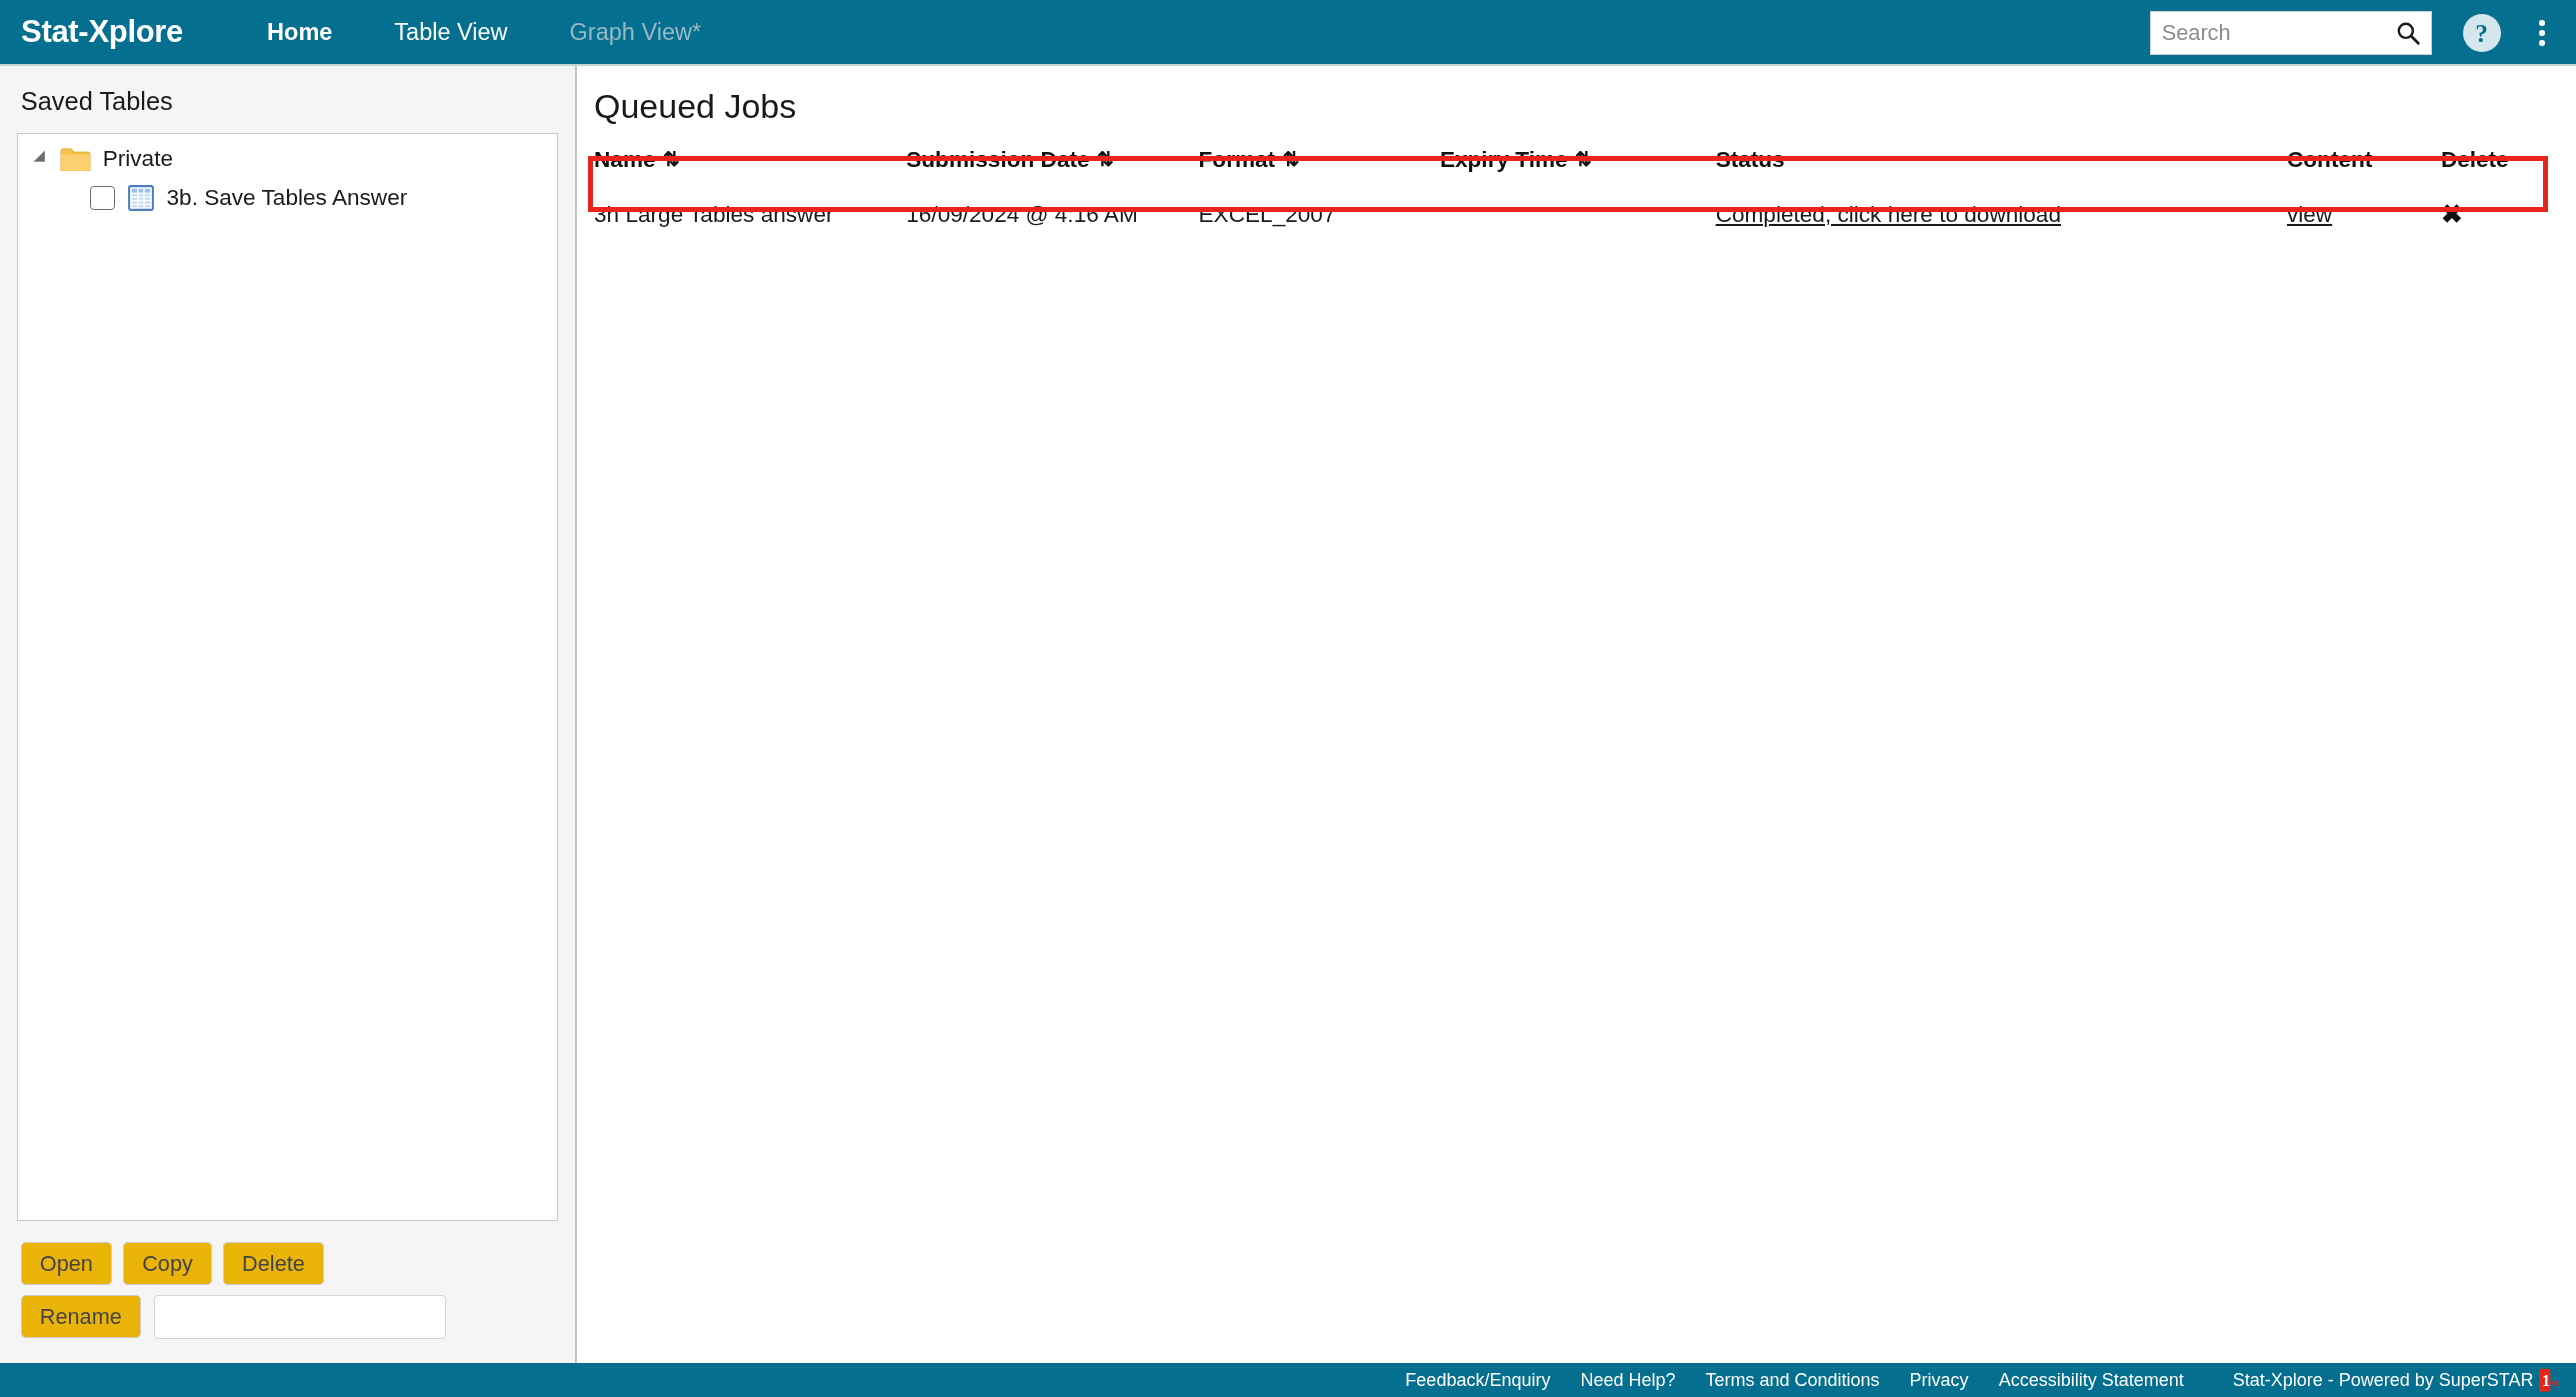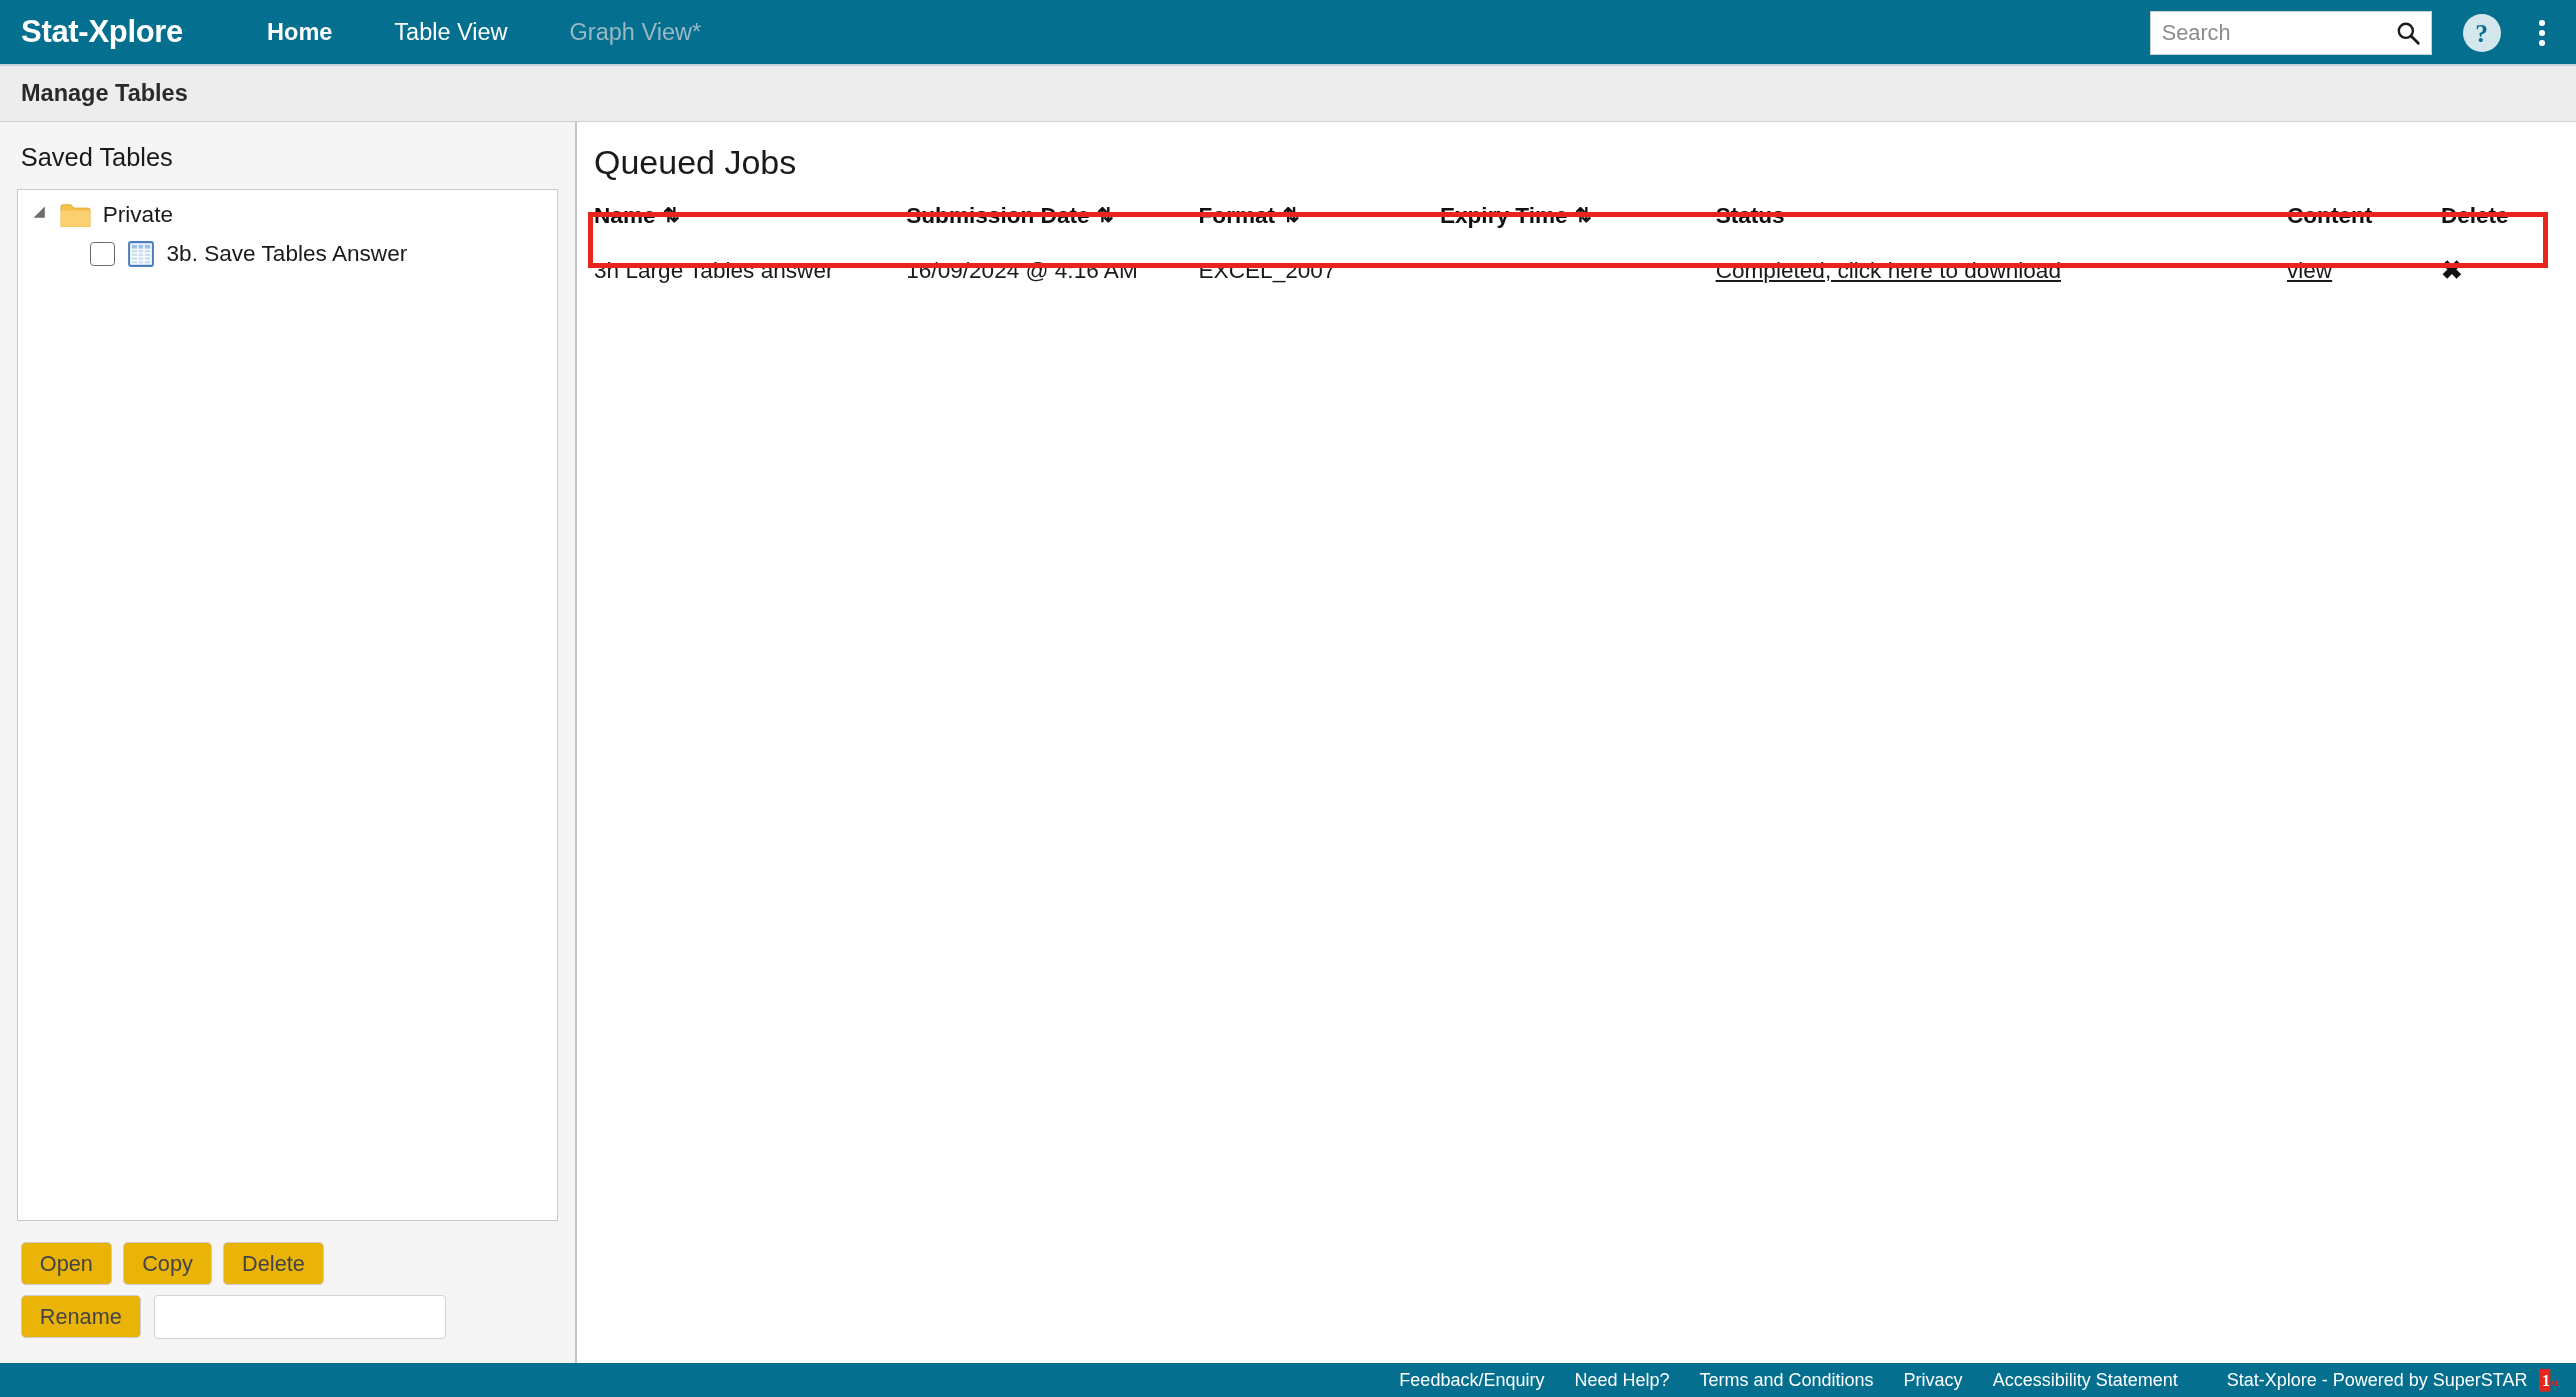--- a/index.html
+++ b/index.html
@@ -346,21 +346,21 @@
     text-decoration: none;
     cursor: pointer;
     white-space: nowrap;
     padding: 0 15px;
   }
   .footer-brand {
     color: #ffffff;
     font-size: 18px;
     white-space: nowrap;
     margin-left: 34px;
-    margin-right: 11px;
+    margin-right: 5px;
   }
   .footer-logo {
     width: 24.5px; height: 24.5px;
     display: block;
   }
 </style>
 </head>
 <body>
 
 <div class="app">
@@ -384,23 +384,20 @@
       </div>
       <div class="help-icon">?</div>
       <div class="kebab-icon">
         <i></i>
         <i></i>
         <i></i>
       </div>
     </div>
   </div>
 
-  <div class="titlebar">
-    <div class="titlebar-text">Manage Tables</div>
-  </div>
 
   <div class="body-area">
 
     <div class="sidebar">
       <div class="sidebar-heading">Saved Tables</div>
 
       <div class="tree-panel">
 
         <div class="tree-node">
           <span class="twisty">

